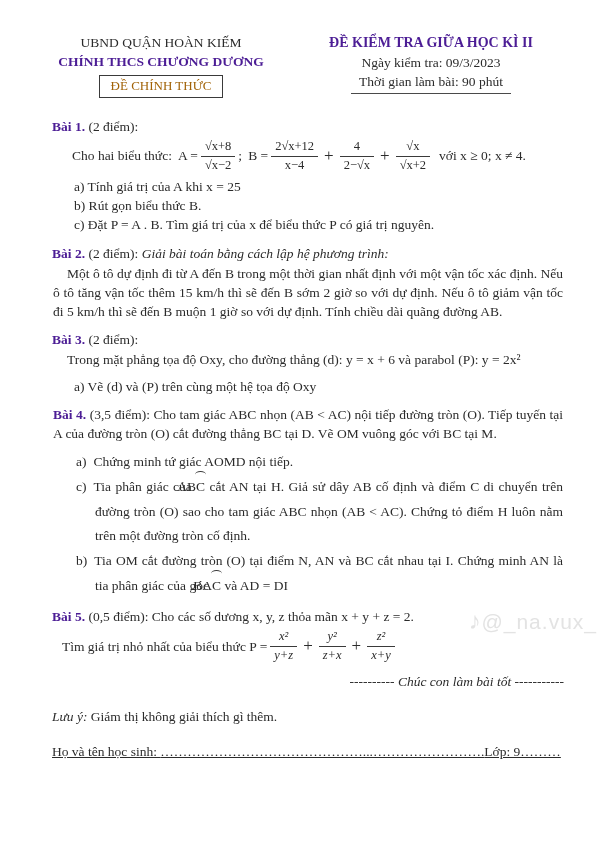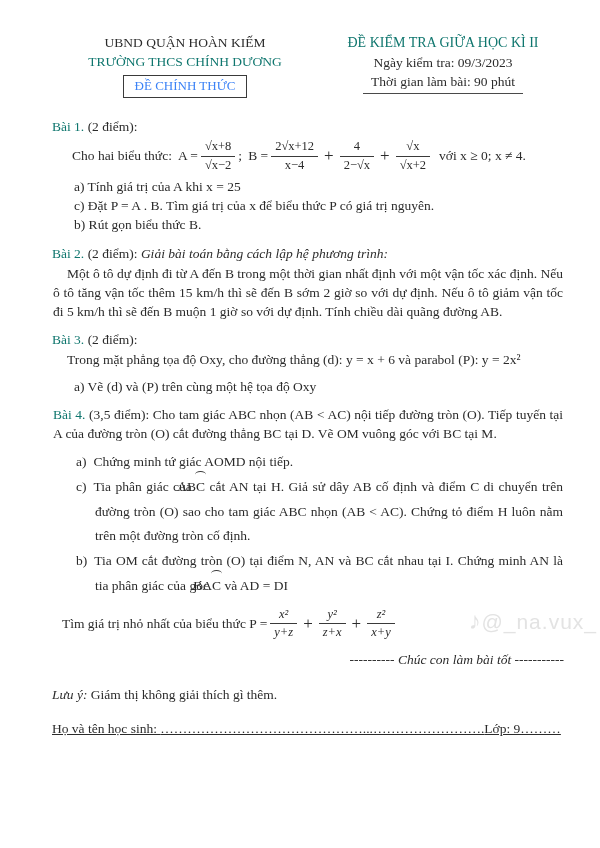--- a/index.html
+++ b/index.html
@@ -3,28 +3,28 @@
 <meta charset="utf-8">
 <style>
   html,body{margin:0;padding:0;background:#f2f2f2;}
   .page{
     width:600px;height:848px;margin:0 auto;position:relative;overflow:hidden;
     background:#ffffff;color:#2b2b2b;
     font-family:"Liberation Serif","DejaVu Serif",serif;
     font-size:13.5px;line-height:1.42;
   }
   
-  .header{display:flex;padding:33px 28px 0 56px;}
+  .header{display:flex;padding:33px 28px 0 32px;}
   .h-left{width:258px;text-align:center;}
   .h-right{flex:1;text-align:center;}
   .h-line{display:block;}
-  .bold{font-weight:normal;color:#0f766e;}
+  .bold{font-weight:bold;color:#4c1d95;}
   .stamp-box{
     display:inline-block;margin-top:4px;padding:1px 11px;
-    border:1.4px solid #3a3a3a;font-size:13px;color:#3b82f6;
+    border:1.4px solid #3a3a3a;font-size:13px;color:#a16207;
   }
   .h-right .title{font-size:14px;}
   .underlined{display:inline-block;padding:0 8px 2px 8px;border-bottom:1.2px solid #4a4a4a;}
   
   .bodytext{padding:19px 36px 0 52px;}
   .section{margin-bottom:9px;}
   .head-inline{margin:0;}
   .just{text-align:justify;margin:1px;}
   .indent{text-indent:14px;}
   .italic{font-style:italic;}
@@ -60,21 +60,21 @@
   .watermark .wm-icon{font-size:24px;}
 </style>
 </head>
 <body>
 
 <div class="page">
 
   <div class="header">
     <div class="h-left">
       <span class="h-line">UBND QUẬN HOÀN KIẾM</span>
-      <span class="h-line bold">TRƯỜNG THCS CHÍNH DƯƠNG</span>
+      <span class="h-line bold">CHÍNH THCS CHƯƠNG DƯƠNG</span>
       <span class="stamp-box">ĐỀ CHÍNH THỨC</span>
     </div>
     <div class="h-right">
       <span class="h-line bold title">ĐỀ KIỂM TRA GIỮA HỌC KÌ II</span>
       <span class="h-line">Ngày kiểm tra: 09/3/2023</span>
       <span class="h-line"><span class="underlined">Thời gian làm bài: 90 phút</span></span>
     </div>
   </div>
 
   <div class="bodytext">
@@ -103,22 +103,22 @@
           </span>
         <span class="plus">+</span>
         <span class="frac">
             <span class="num">√x</span>
             <span class="den">√x+2</span>
           </span>
         <span class="gap"></span>
         <span>với x ≥ 0; x ≠ 4.</span>
       </div>
       <div class="sub-item">a) Tính giá trị của A khi x = 25</div>
+      <div class="sub-item">b) Rút gọn biểu thức B.</div>
       <div class="sub-item">c) Đặt P = A . B. Tìm giá trị của x để biểu thức P có giá trị nguyên.</div>
-      <div class="sub-item">b) Rút gọn biểu thức B.</div>
     </div>
 
     <div class="section">
       <p class="head-inline"><span class="bold">Bài 2.</span><span> (2 điểm): </span><span class="italic">Giải bài toán bằng cách lập hệ phương trình:</span></p>
       <p class="just indent">Một ô tô dự định đi từ A đến B trong một thời gian nhất định với một vận tốc xác định. Nếu ô tô tăng vận tốc thêm 15 km/h thì sẽ đến B sớm 2 giờ so với dự định. Nếu ô tô giảm vận tốc đi 5 km/h thì sẽ đến B muộn 1 giờ so với dự định. Tính chiều dài quãng đường AB.</p>
     </div>
 
     <div class="section">
       <p class="head-inline"><span class="bold">Bài 3.</span><span> (2 điểm):</span></p>
       <p class="just indent">Trong mặt phẳng tọa độ Oxy, cho đường thẳng (d): y = x + 6  và  parabol (P): y = 2x²</p>
@@ -126,20 +126,21 @@
     </div>
 
     <div class="section">
       <p class="just"><span class="bold">Bài 4.</span><span> (3,5 điểm): Cho tam giác ABC nhọn (AB &lt; AC) nội tiếp đường tròn (O). Tiếp tuyến tại A của đường tròn (O) cắt đường thẳng BC tại D. Vẽ OM vuông góc với BC tại M.</span></p>
       <div class="hang loose sp8"><span class="mk">a)</span><span>Chứng minh tứ giác AOMD nội tiếp.</span></div>
       <div class="hang loose just"><span class="mk">c)</span><span>Tia phân giác của </span><span class="angle">ABC</span><span> cắt AN tại H. Giả sử dây AB cố định và điểm C di chuyển trên đường tròn (O) sao cho tam giác ABC nhọn (AB &lt; AC). Chứng tỏ điểm H luôn nằm trên một đường tròn cố định.</span></div>
       <div class="hang loose just"><span class="mk">b)</span><span>Tia OM cắt đường tròn (O) tại điểm N, AN và BC cắt nhau tại I. Chứng minh AN là tia phân giác của góc </span><span class="angle">BAC</span><span>  và AD = DI</span></div>
     </div>
 
     <div class="section">
+      <p class="head-inline"><span class="bold">Bài 5.</span><span> (0,5 điểm): Cho các số dương x, y, z thỏa mãn x + y + z = 2.</span></p>
       <div class="formula-row b5">
         <span>Tìm giá trị nhỏ nhất của biểu thức P =</span>
         <span class="frac mvar">
             <span class="num">x²</span>
             <span class="den">y+z</span>
           </span>
         <span class="plus">+</span>
         <span class="frac mvar">
             <span class="num">y²</span>
             <span class="den">z+x</span>

